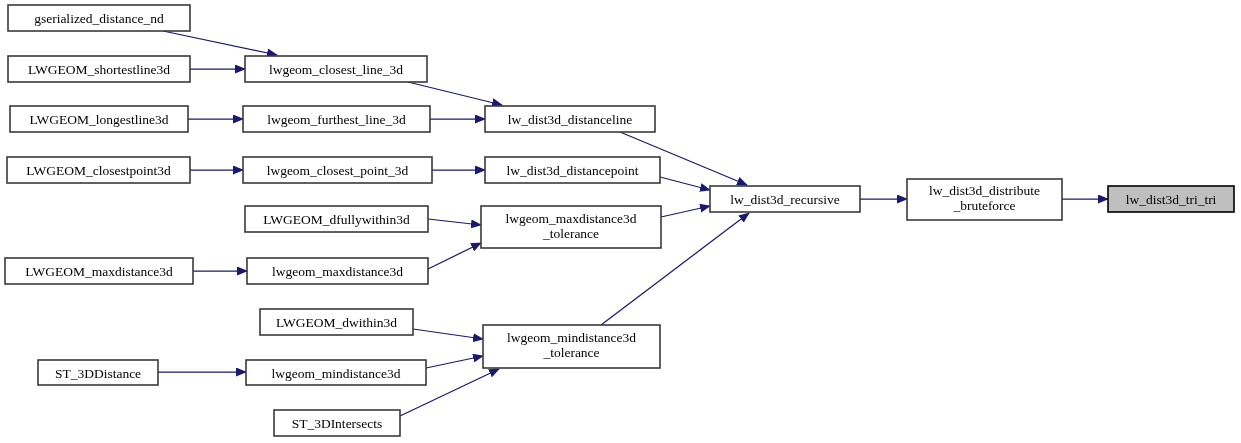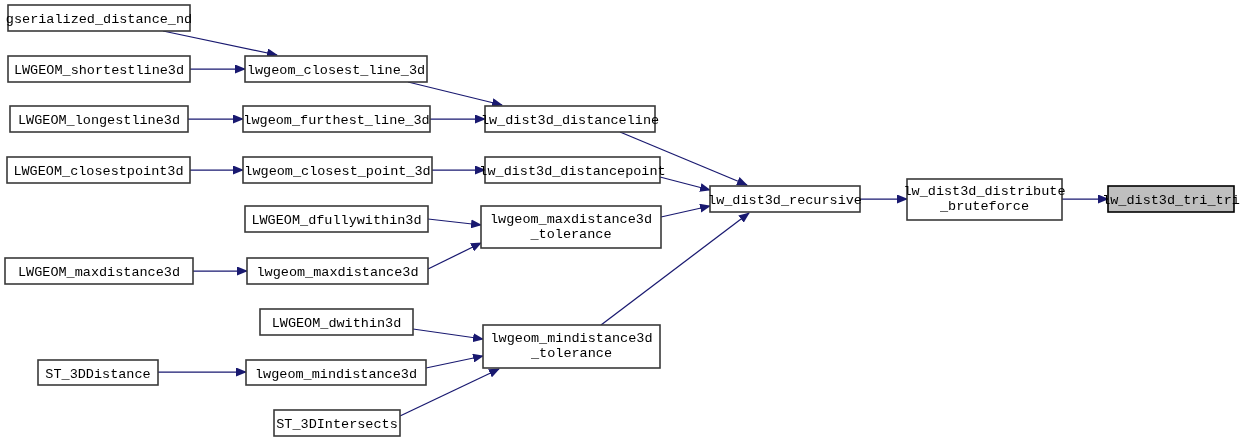--- a/index.html
+++ b/index.html
@@ -5,21 +5,21 @@
   html, body {
     margin: 0;
     padding: 0;
     background: var(--background, #ffffff);
   }
   .graph-wrap {
     position: relative;
     width: 1241px;
     height: 443px;
     background: var(--background, #ffffff);
-    font-family: Liberation Mono, monospace;
+    font-family: Liberation Serif, serif;
   }
   svg { display: block; }
   .edge {
     stroke: var(--edge-color, #191970);
     stroke-width: 1.25;
     fill: none;
   }
   .arrowhead {
     fill: var(--edge-color, #191970);
     stroke: none;

